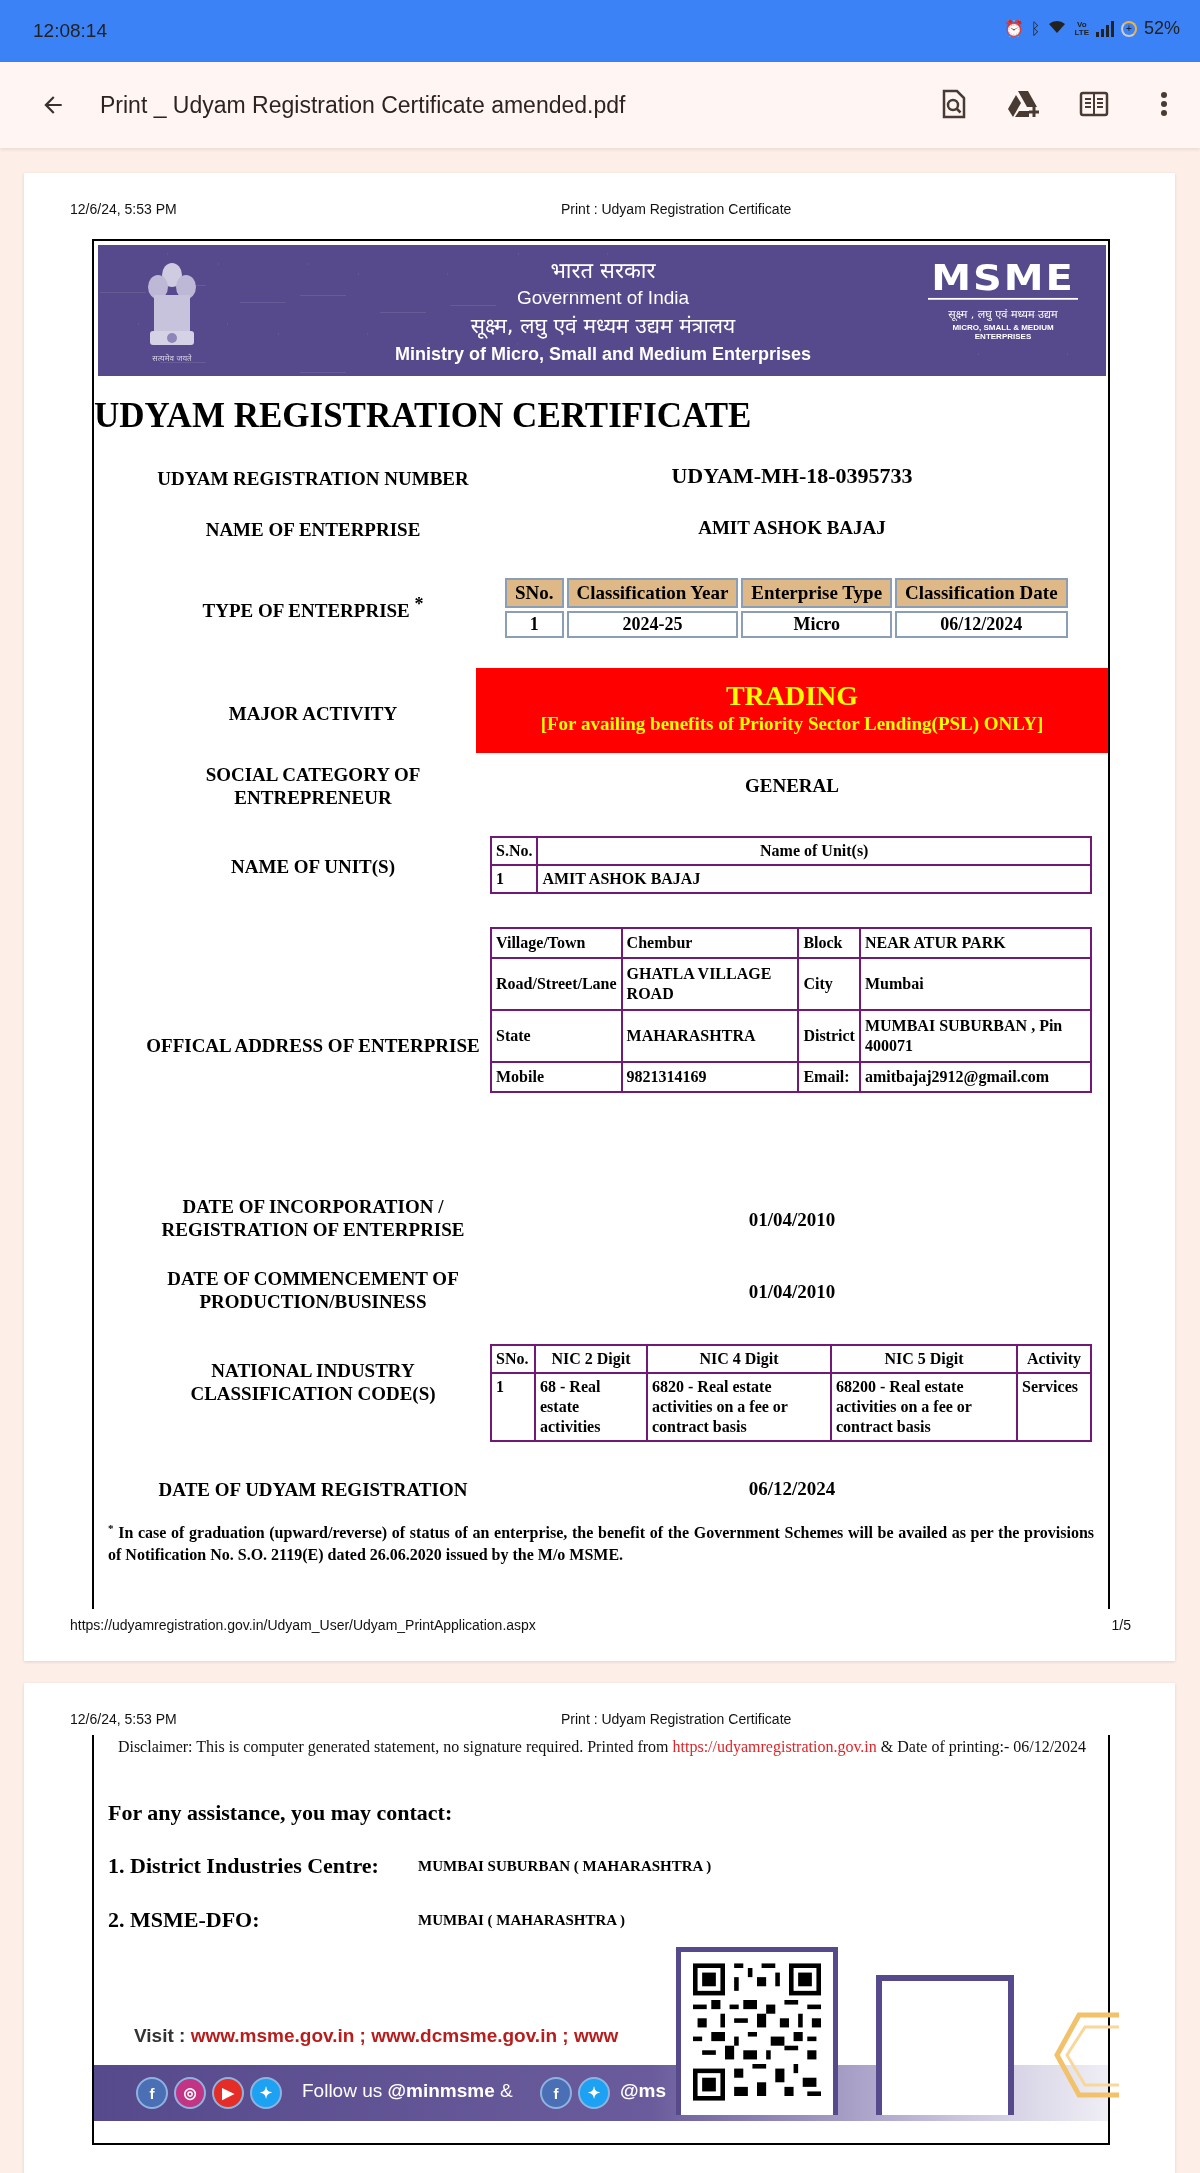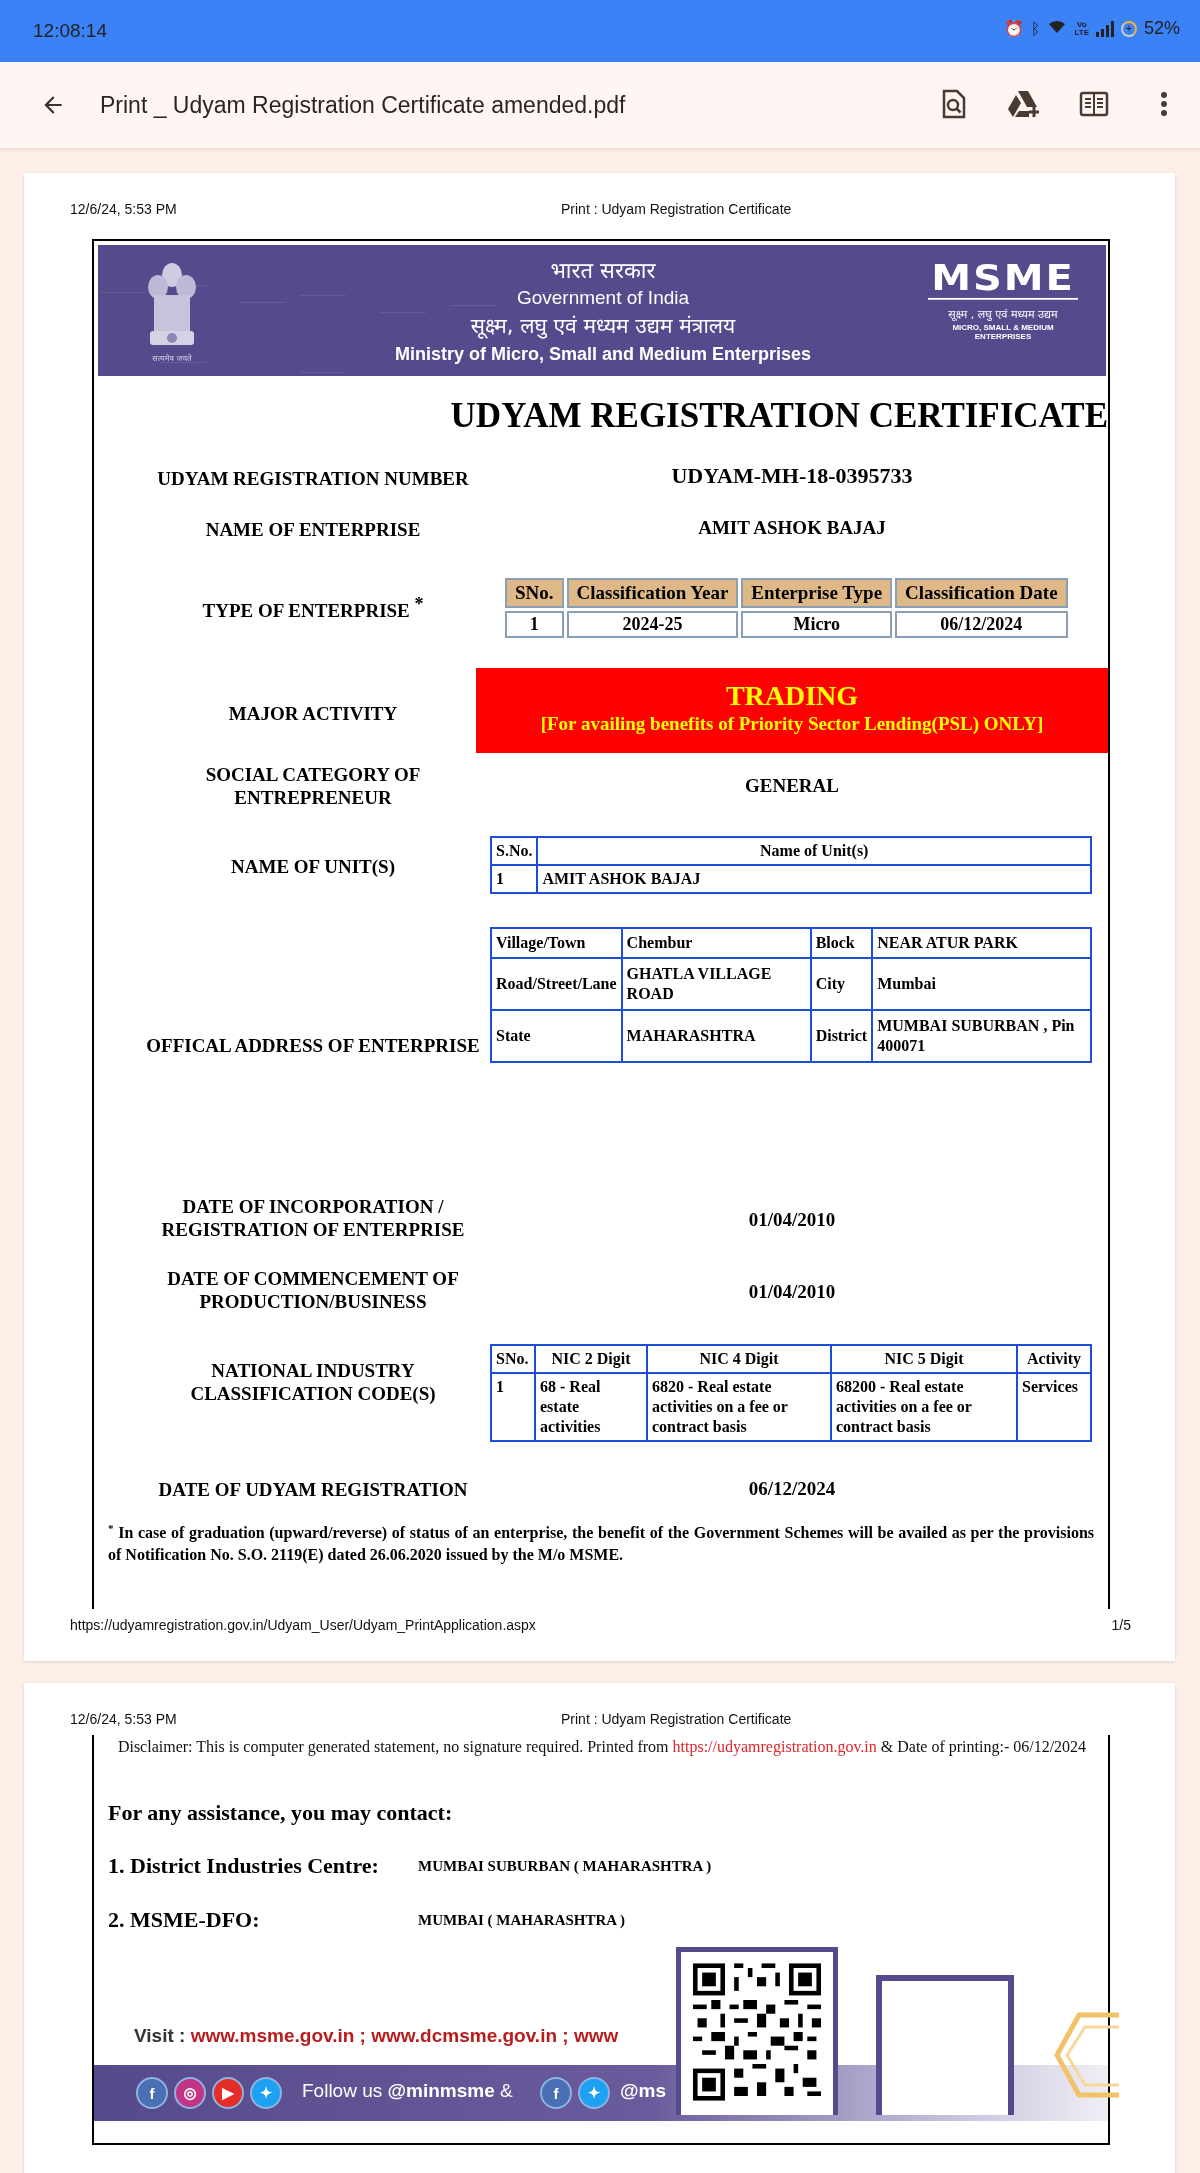--- a/index.html
+++ b/index.html
@@ -37,35 +37,35 @@
   .emblem { position: absolute; left: 42px; top: 12px; width: 64px; height: 110px; }
   .banner-center { position: absolute; left: 250px; top: 12px; width: 510px; text-align: center; color: #fff; }
   .bc1 { font-family: "DejaVu Sans", sans-serif; font-size: 22px; line-height: 28px; }
   .bc2 { font-size: 19px; line-height: 26px; }
   .bc3 { font-family: "DejaVu Sans", sans-serif; font-size: 21px; line-height: 30px; }
   .bc4 { font-size: 18px; line-height: 26px; font-weight: bold; }
   .msme-logo { position: absolute; right: 28px; top: 12px; width: 150px; text-align: center; color: #fff; }
   .msme-word { font-family: "DejaVu Sans", sans-serif; font-size: 40px; font-weight: bold; letter-spacing: 2px; line-height: 40px; border-bottom: 2px solid #fff; padding-bottom: 3px; transform: scaleY(0.9); }
   .msme-hindi { font-family: "DejaVu Sans", sans-serif; font-size: 11px; margin-top: 4px; }
   .msme-eng { font-size: 8px; margin-top: 2px; font-weight: bold; }
-  .cert-title { position: absolute; left: 0; top: 155px; width: 1014px; text-align: right; font-family: "Liberation Serif", serif; font-weight: bold; font-size: 35px; color: #000; }
+  .cert-title { position: absolute; left: 0; top: 155px; width: 1014px; text-align: left; font-family: "Liberation Serif", serif; font-weight: bold; font-size: 35px; color: #000; }
   .lbl { position: absolute; width: 390px; text-align: center; font-family: "Liberation Serif", serif; font-weight: bold; font-size: 19px; color: #000; line-height: 23px; margin-left: 24px; }
   .val { position: absolute; text-align: center; font-family: "Liberation Serif", serif; font-weight: bold; color: #000; }
 
   table { border-collapse: separate; font-family: "Liberation Serif", serif; font-weight: bold; color: #000; }
   .cls-table { position: absolute; left: 408px; top: 334px; border-spacing: 3px; }
   .cls-table th { background: #deb887; border: 2px solid #8a9fb5; font-size: 19px; padding: 2px 8px; height: 28px; white-space: nowrap; }
   .cls-table td { border: 2px solid #8a9fb5; font-size: 18px; text-align: center; height: 27px; padding: 0 6px; }
 
   .trading { position: absolute; left: 382px; top: 427px; width: 632px; height: 85px; background: #ff0000; text-align: center; color: #ffff00; font-family: "Liberation Serif", serif; font-weight: bold; }
   .trading .t1 { font-size: 28px; padding-top: 12px; line-height: 32px; }
   .trading .t2 { font-size: 19px; line-height: 24px; }
 
   .grid-table { position: absolute; border-collapse: collapse; border: 2px solid #7a7a7a; }
-  .grid-table th, .grid-table td { border: 2px solid #1d4ed8; font-size: 16px; padding: 3px 4px; text-align: left; vertical-align: top; line-height: 20px; }
+  .grid-table th, .grid-table td { border: 2px solid #701a75; font-size: 16px; padding: 3px 4px; text-align: left; vertical-align: top; line-height: 20px; }
   .unit-table { left: 396px; top: 595px; width: 602px; }
   .addr-table { left: 396px; top: 686px; width: 602px; }
   .addr-table td { vertical-align: middle; }
   .nic-table { left: 396px; top: 1103px; width: 602px; }
 
   .footnote { position: absolute; left: 14px; top: 1276px; width: 986px; font-family: "Liberation Serif", serif; font-weight: bold; font-size: 16px; line-height: 22px; text-align: justify; color: #000; }
   .footnote sup { font-size: 11px; }
 
   
   .frame2 { position: absolute; left: 68px; top: 52px; width: 1018px; height: 410px; border: 2px solid #000; border-top: none; }
@@ -246,20 +246,26 @@
         <td>Road/Street/Lane</td>
         <td>GHATLA VILLAGE ROAD</td>
         <td>City</td>
         <td>Mumbai</td>
       </tr>
       <tr style="height:52px">
         <td>State</td>
         <td>MAHARASHTRA</td>
         <td>District</td>
         <td>MUMBAI SUBURBAN , Pin 400071</td>
+      </tr>
+      <tr style="height:30px">
+        <td>Mobile</td>
+        <td>9821314169</td>
+        <td>Email:</td>
+        <td>amitbajaj2912@gmail.com</td>
       </tr>
     </tbody>
       </table>
 
     <div class="lbl" style="left:0;top:954px">DATE OF INCORPORATION / REGISTRATION OF ENTERPRISE</div>
     <div class="val" style="left:382px;top:968px;width:632px;font-size:19px">01/04/2010</div>
 
     <div class="lbl" style="left:0;top:1026px">DATE OF COMMENCEMENT OF PRODUCTION/BUSINESS</div>
     <div class="val" style="left:382px;top:1040px;width:632px;font-size:19px">01/04/2010</div>
 

